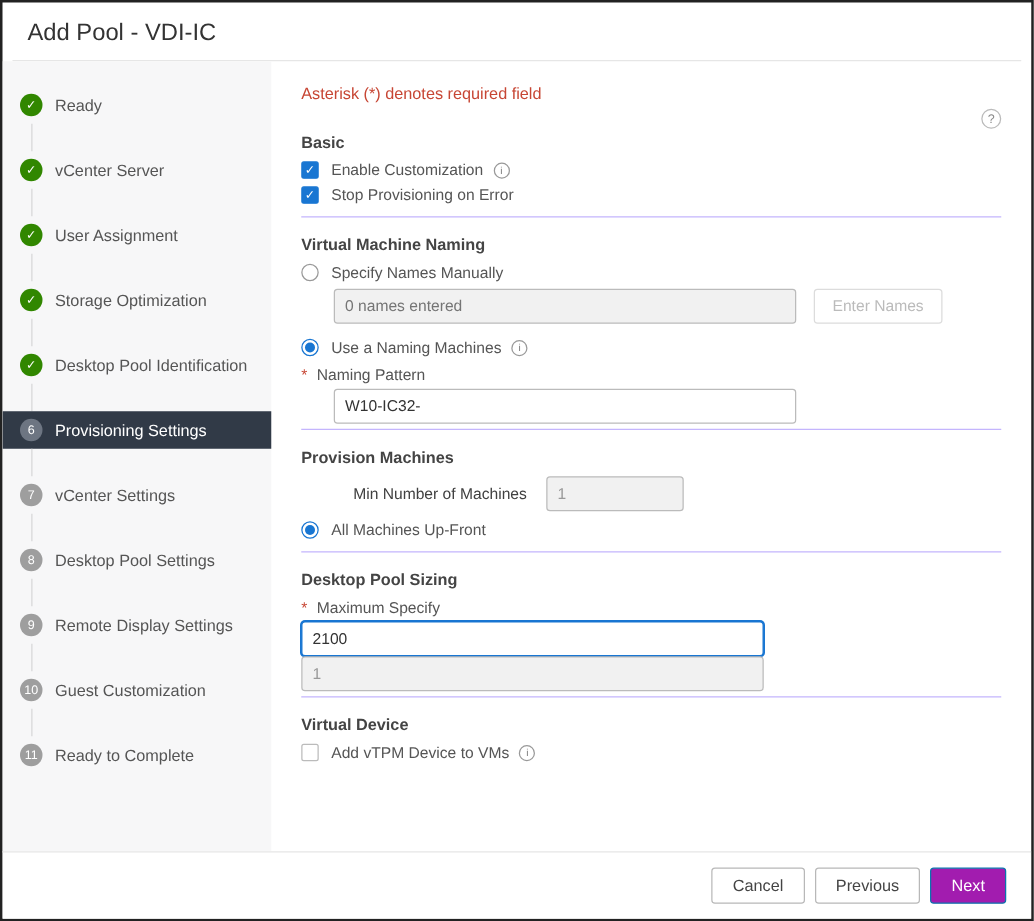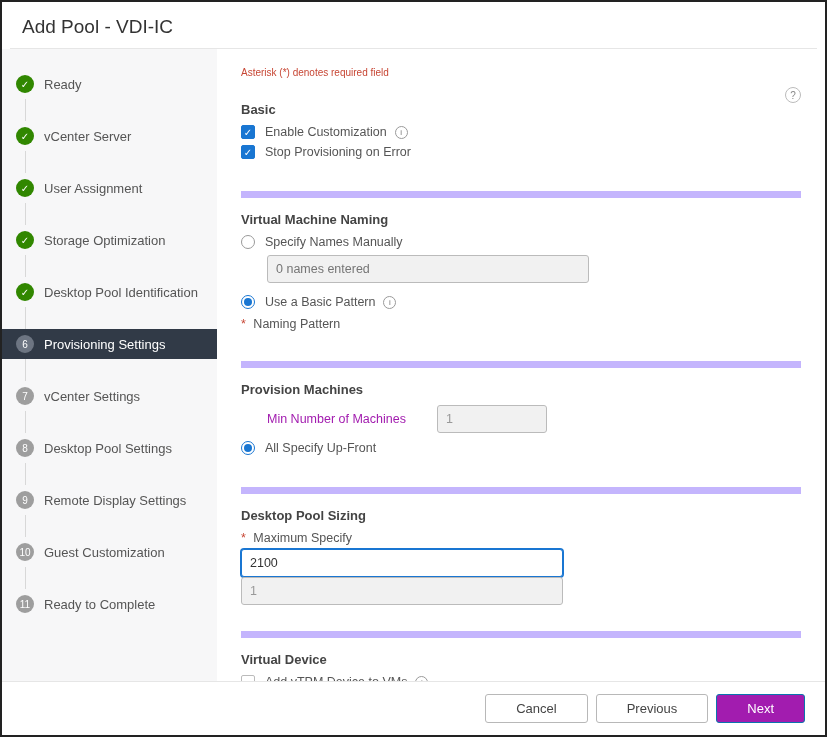--- a/index.html
+++ b/index.html
@@ -66,21 +66,21 @@
   margin-left: 23px;
 }
 .content {
   flex: 1;
   padding: 18px 24px 0 24px;
   position: relative;
   overflow-y: auto;
 }
 .required-note {
   color: #c74634;
-  font-size: 10px;
+  font-size: 13px;
   margin-bottom: 24px;
 }
 .help-icon {
   position: absolute;
   right: 24px;
   top: 38px;
   width: 16px;
   height: 16px;
   border: 1px solid #bbb;
   border-radius: 50%;
@@ -90,22 +90,22 @@
   justify-content: center;
   color: #888;
 }
 .section-title {
   font-size: 13px;
   font-weight: 600;
   color: #444;
   margin: 14px 0 8px 0;
 }
 .section-block {
-  border-bottom: 7px solid #c4b5fd;
-  padding-bottom: 26px;
+  border-bottom: 1px solid #c4b5fd;
+  padding-bottom: 4px;
   margin-bottom: 10px;
 }
 .checkbox-row, .radio-row {
   display: flex;
   align-items: center;
   font-size: 12.5px;
   color: #555;
   margin: 6px 0;
 }
 .cb {
@@ -160,21 +160,21 @@
   color: #555;
   margin: 8px 0 4px 0;
 }
 .asterisk { color: #c74634; margin-right: 4px; }
 .text-input {
   border: 1px solid #bbb;
   border-radius: 3px;
   padding: 6px 8px;
   font-size: 12.5px;
   color: #333;
-  width: 322px;
+  width: 370px;
   background: #fff;
 }
 .text-input.disabled {
   background: #f1f1f1;
   color: #999;
 }
 .text-input.focused {
   border: 1px solid #1976d2;
   outline: none;
   box-shadow: 0 0 0 1px #1976d2;
@@ -193,40 +193,41 @@
   display: flex;
   align-items: center;
 }
 .min-row {
   display: flex;
   align-items: center;
   margin: 6px 0 8px 26px;
 }
 .min-label {
   font-size: 12.5px;
-  color: #a21caf;
+  color: #404040;
   width: 170px;
+  text-align: center;
 }
 .footer {
   position: absolute;
   bottom: 0;
   left: 0;
   right: 0;
   border-top: 1px solid #e6e6e6;
   padding: 12px 20px;
   display: flex;
   justify-content: flex-end;
   gap: 8px;
   background: #fff;
 }
 .btn {
   border: 1px solid #b8b8b8;
   background: #fff;
   color: #444;
-  padding: 6px 30px;
+  padding: 6px 16px;
   font-size: 13px;
   border-radius: 3px;
   cursor: pointer;
 }
 .btn.primary {
   background: #a21caf;
   border-color: #0b74ad;
   color: #fff;
 }
 </style>
@@ -312,41 +313,45 @@
     </div>
 
     <div class="section-block">
       <div class="section-title">Virtual Machine Naming</div>
       <div class="radio-row">
         <span class="radio"></span>
         <span>Specify Names Manually</span>
       </div>
       <div class="inline-row sub-indent">
         <input class="text-input disabled" disabled="" placeholder="0 names entered" style="">
+        <button class="btn-inline" disabled="">Enter Names</button>
       </div>
       <div class="radio-row" style="margin-top:12px;">
         <span class="radio selected"></span>
-        <span>Use a Basic Pattern</span>
+        <span>Use a Naming Machines</span>
         <span class="info-icon">i</span>
       </div>
       <div class="field-label sub-indent">
         <span class="asterisk">*</span>
         <span>Naming Pattern</span>
+      </div>
+      <div class="sub-indent">
+        <input class="text-input" value="W10-IC32-" style="">
       </div>
     </div>
 
     <div class="section-block">
       <div class="section-title">Provision Machines</div>
       <div class="min-row">
         <span class="min-label">Min Number of Machines</span>
         <input class="text-input small disabled" disabled="" value="1" style="">
       </div>
       <div class="radio-row">
         <span class="radio selected"></span>
-        <span>All Specify Up-Front</span>
+        <span>All Machines Up-Front</span>
       </div>
     </div>
 
     <div class="section-block">
       <div class="section-title">Desktop Pool Sizing</div>
       <div class="field-label">
         <span class="asterisk">*</span>
         <span>Maximum Specify</span>
       </div>
       <input class="text-input focused" value="2100" style="">

